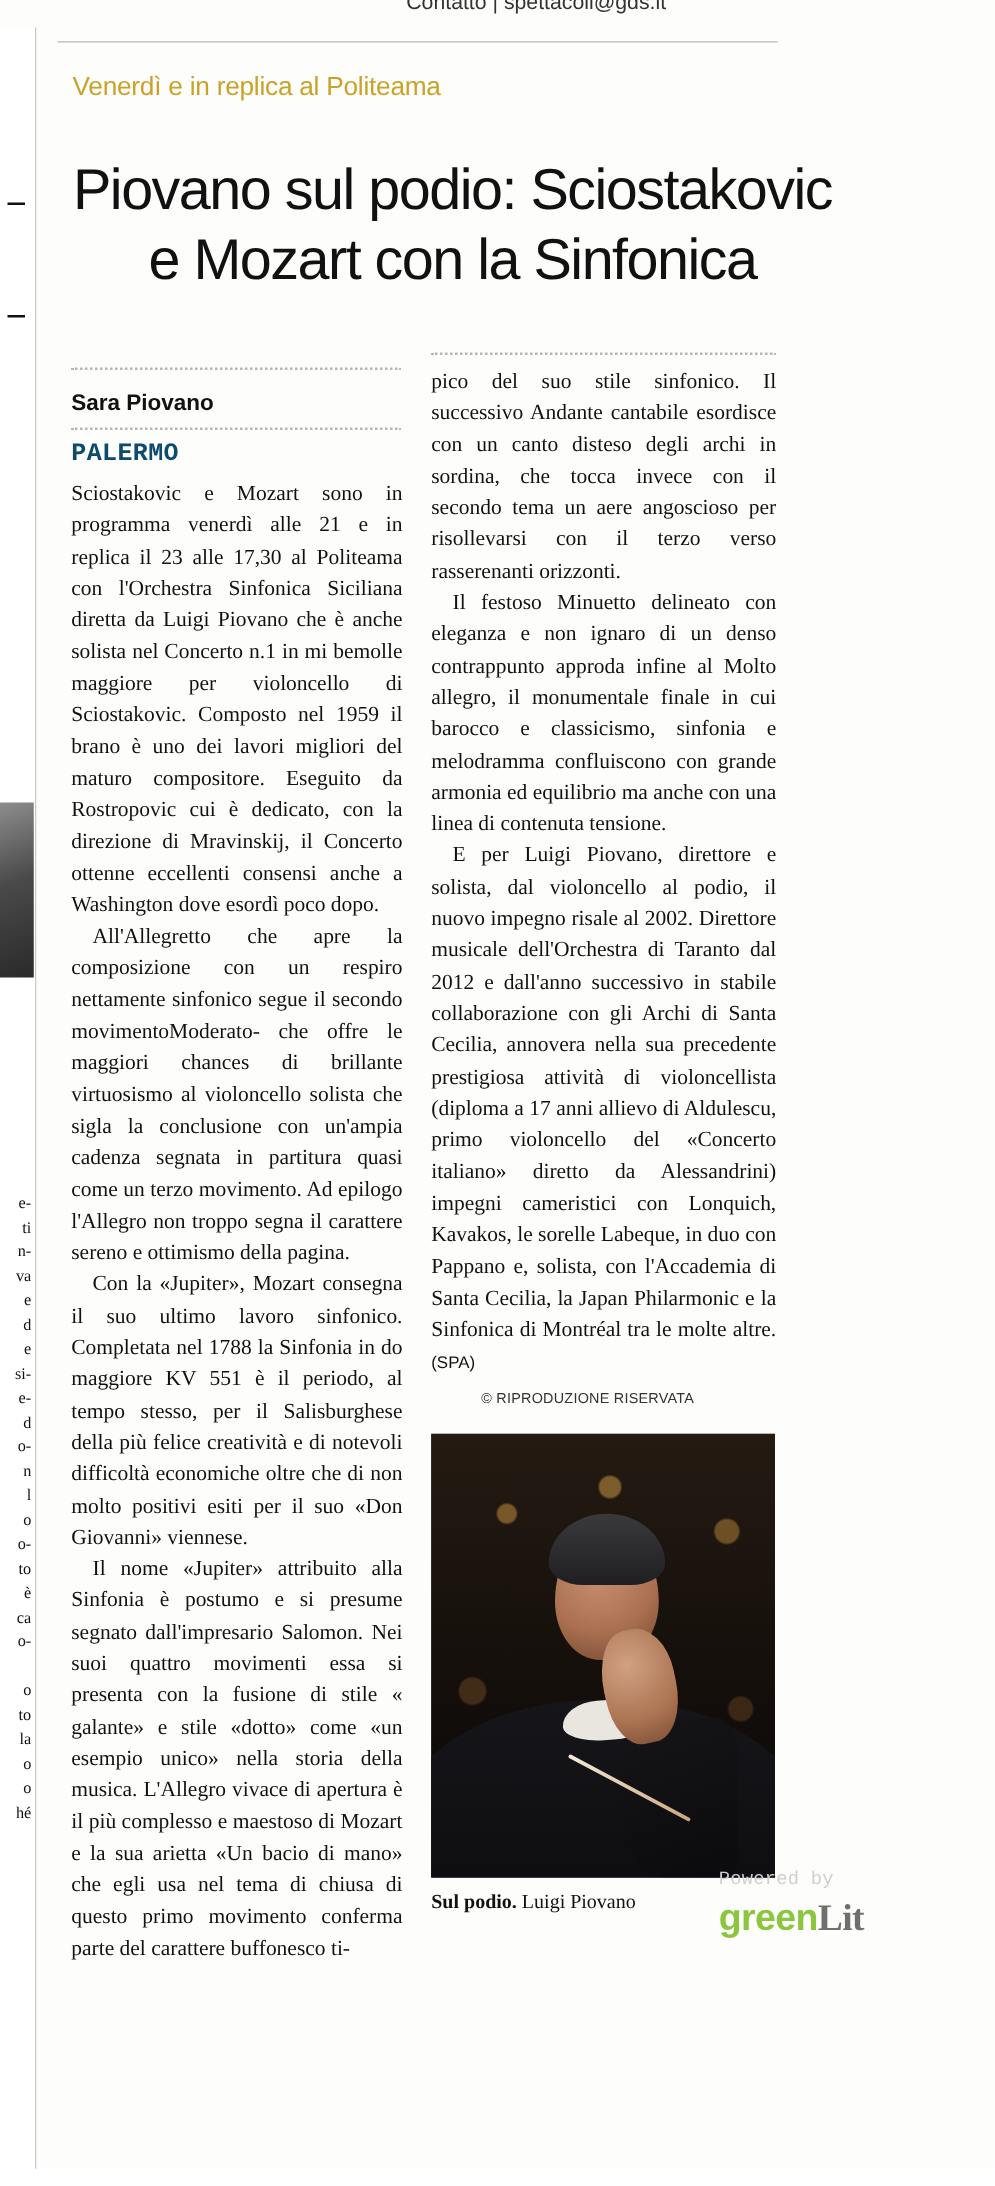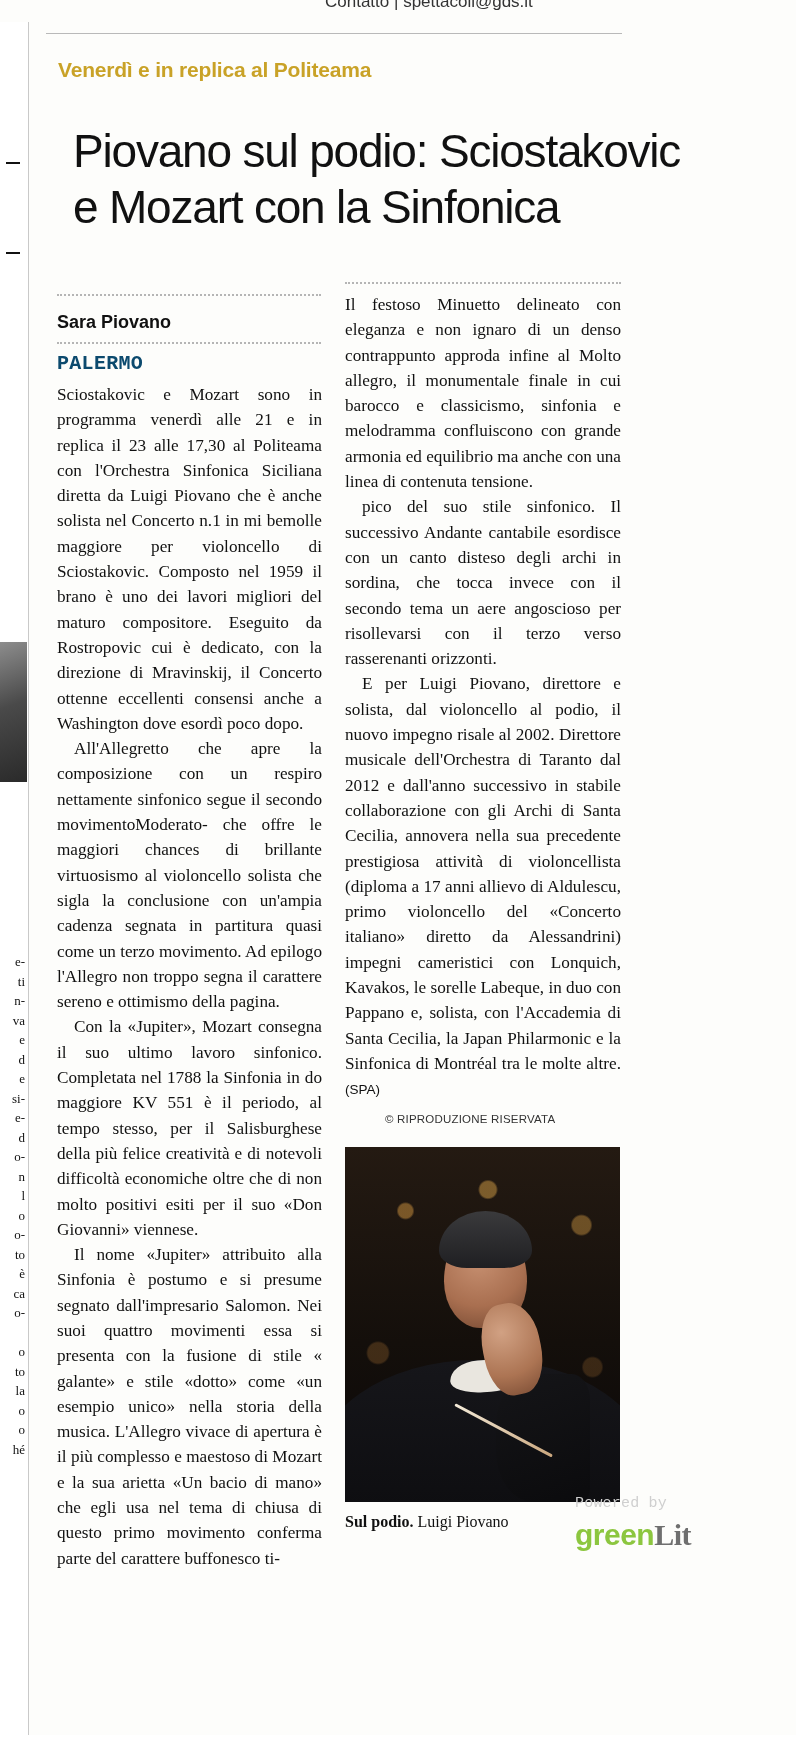--- a/index.html
+++ b/index.html
@@ -79,37 +79,38 @@
     width: 576px;
     border-top: 1px solid #b9b9b9;
   }
 
   
   .kicker {
     position: absolute;
     left: 58px; top: 58px;
     width: 600px;
     font-family: "Liberation Sans", sans-serif;
-    font-weight: bold;
+    font-weight: normal;
     font-size: 21px;
     letter-spacing: -0.2px;
     color: #c9a227;
   }
 
   
   .headline {
     position: absolute;
-    left: 73px; top: 92px;
+    left: 52px; top: 92px;
     width: 620px;
     font-family: "Liberation Sans", sans-serif;
     font-weight: normal;
     font-size: 46px;
     line-height: 56px;
     letter-spacing: -1.2px;
     color: #111;
+    text-align: center;
   }
 
   
   .dotted {
     position: absolute;
     border-top: 2px dotted #b5b5b5;
   }
   .dotted.c1 { left: 57px; width: 264px; }
   .dotted.c2 { left: 345px; width: 276px; }
 
@@ -344,22 +345,22 @@
   <div class="dateline">PALERMO</div>
 
   <div class="col col-left">
     <p>Sciostakovic e Mozart sono in programma venerdì alle 21 e in replica il 23 alle 17,30 al Politeama con l'Orchestra Sinfonica Siciliana diretta da Luigi Piovano che è anche solista nel Concerto n.1 in mi bemolle maggiore per violoncello di Sciostakovic. Composto nel 1959 il brano è uno dei lavori migliori del maturo compositore. Eseguito da Rostropovic cui è dedicato, con la direzione di Mravinskij, il Concerto ottenne eccellenti consensi anche a Washington dove esordì poco dopo.</p>
     <p>All'Allegretto che apre la composizione con un respiro nettamente sinfonico segue il secondo movimentoModerato- che offre le maggiori chances di brillante virtuosismo al violoncello solista che sigla la conclusione con un'ampia cadenza segnata in partitura quasi come un terzo movimento. Ad epilogo l'Allegro non troppo segna il carattere sereno e ottimismo della pagina.</p>
     <p>Con la «Jupiter», Mozart consegna il suo ultimo lavoro sinfonico. Completata nel 1788 la Sinfonia in do maggiore KV 551 è il periodo, al tempo stesso, per il Salisburghese della più felice creatività e di notevoli difficoltà economiche oltre che di non molto positivi esiti per il suo «Don Giovanni» viennese.</p>
     <p>Il nome «Jupiter» attribuito alla Sinfonia è postumo e si presume segnato dall'impresario Salomon. Nei suoi quattro movimenti essa si presenta con la fusione di stile « galante» e stile «dotto» come «un esempio unico» nella storia della musica. L'Allegro vivace di apertura è il più complesso e maestoso di Mozart e la sua arietta «Un bacio di mano» che egli usa nel tema di chiusa di questo primo movimento conferma parte del carattere buffonesco ti-</p>
   </div>
 
   <div class="col col-right">
+    <p>pico del suo stile sinfonico. Il successivo Andante cantabile esordisce con un canto disteso degli archi in sordina, che tocca invece con il secondo tema un aere angoscioso per risollevarsi con il terzo verso rasserenanti orizzonti.</p>
     <p>Il festoso Minuetto delineato con eleganza e non ignaro di un denso contrappunto approda infine al Molto allegro, il monumentale finale in cui barocco e classicismo, sinfonia e melodramma confluiscono con grande armonia ed equilibrio ma anche con una linea di contenuta tensione.</p>
-    <p>pico del suo stile sinfonico. Il successivo Andante cantabile esordisce con un canto disteso degli archi in sordina, che tocca invece con il secondo tema un aere angoscioso per risollevarsi con il terzo verso rasserenanti orizzonti.</p>
     <p><span>E per Luigi Piovano, direttore e solista, dal violoncello al podio, il nuovo impegno risale al 2002. Direttore musicale dell'Orchestra di Taranto dal 2012 e dall'anno successivo in stabile collaborazione con gli Archi di Santa Cecilia, annovera nella sua precedente prestigiosa attività di violoncellista (diploma a 17 anni allievo di Aldulescu, primo violoncello del «Concerto italiano» diretto da Alessandrini) impegni cameristici con Lonquich, Kavakos, le sorelle Labeque, in duo con Pappano e, solista, con l'Accademia di Santa Cecilia, la Japan Philarmonic e la Sinfonica di Montréal tra le molte altre.</span> <span class="src">(SPA)</span></p>
   </div>
 
   <div class="copyright">© RIPRODUZIONE RISERVATA</div>
 
   <div class="photo">
     <div class="bg"></div>
     <div class="shoulders"></div>
     <div class="arm"></div>
     <div class="head"></div>

